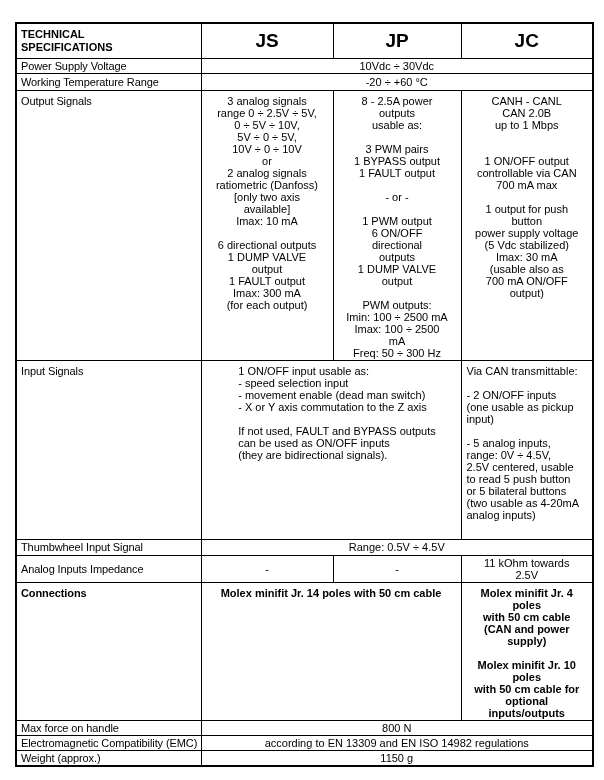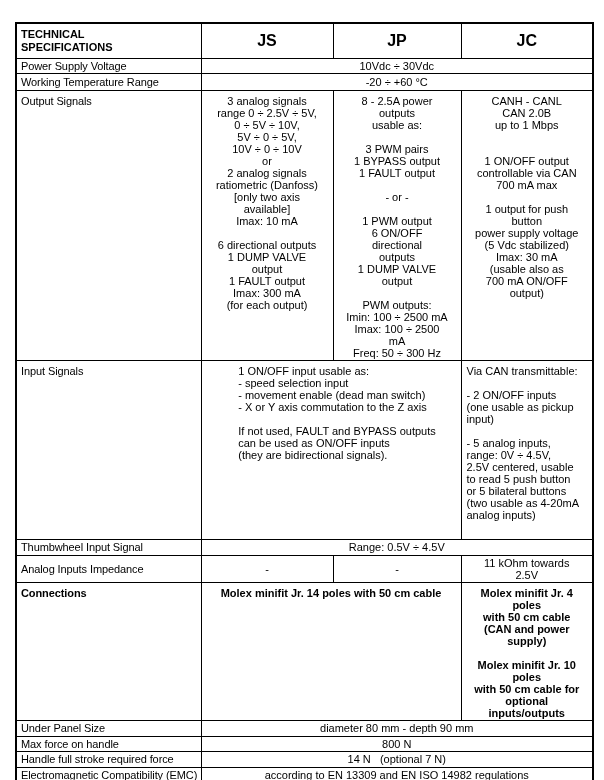--- a/index.html
+++ b/index.html
@@ -35,21 +35,21 @@
     text-align: left;
     font-weight: bold;
     white-space: pre-line;
     padding-left: 4px;
     font-size: 11px;
     line-height: 13px;
   }
   th.colhdr {
     text-align: center;
     font-weight: bold;
-    font-size: 16px;
+    font-size: 19px;
   }
   td.label {
     text-align: left;
     padding-left: 4px;
     white-space: nowrap;
     letter-spacing: -0.1px;
   }
   td.val {
     text-align: center;
   }
@@ -213,35 +213,27 @@
     <td class="val" colspan="2">Molex minifit Jr. 14 poles with 50 cm cable</td>
     <td class="val ml">Molex minifit Jr. 4 poles
 with 50 cm cable
 (CAN and power supply)
 
 Molex minifit Jr. 10 poles
 with 50 cm cable for
 optional inputs/outputs</td>
   </tr>
 
-  <tr class="r-16">
-    <td class="label">Under Panel Size</td>
-    <td class="val" colspan="3">diameter 80 mm - depth 90 mm</td>
-  </tr>
 
 
   <tr class="r-15">
     <td class="label">Max force on handle</td>
     <td class="val" colspan="3">800 N</td>
   </tr>
 
-  <tr class="r-16">
-    <td class="label">Handle full stroke required force</td>
-    <td class="val" colspan="3">14 N&nbsp;&nbsp; (optional 7 N)</td>
-  </tr>
 
   <tr class="r-15">
     <td class="label">Electromagnetic Compatibility (EMC)</td>
     <td class="val" colspan="3">according to EN 13309 and EN ISO 14982 regulations</td>
   </tr>
 
 
   <tr class="r-16">
     <td class="label">Weight (approx.)</td>
     <td class="val" colspan="3">1150 g</td>

